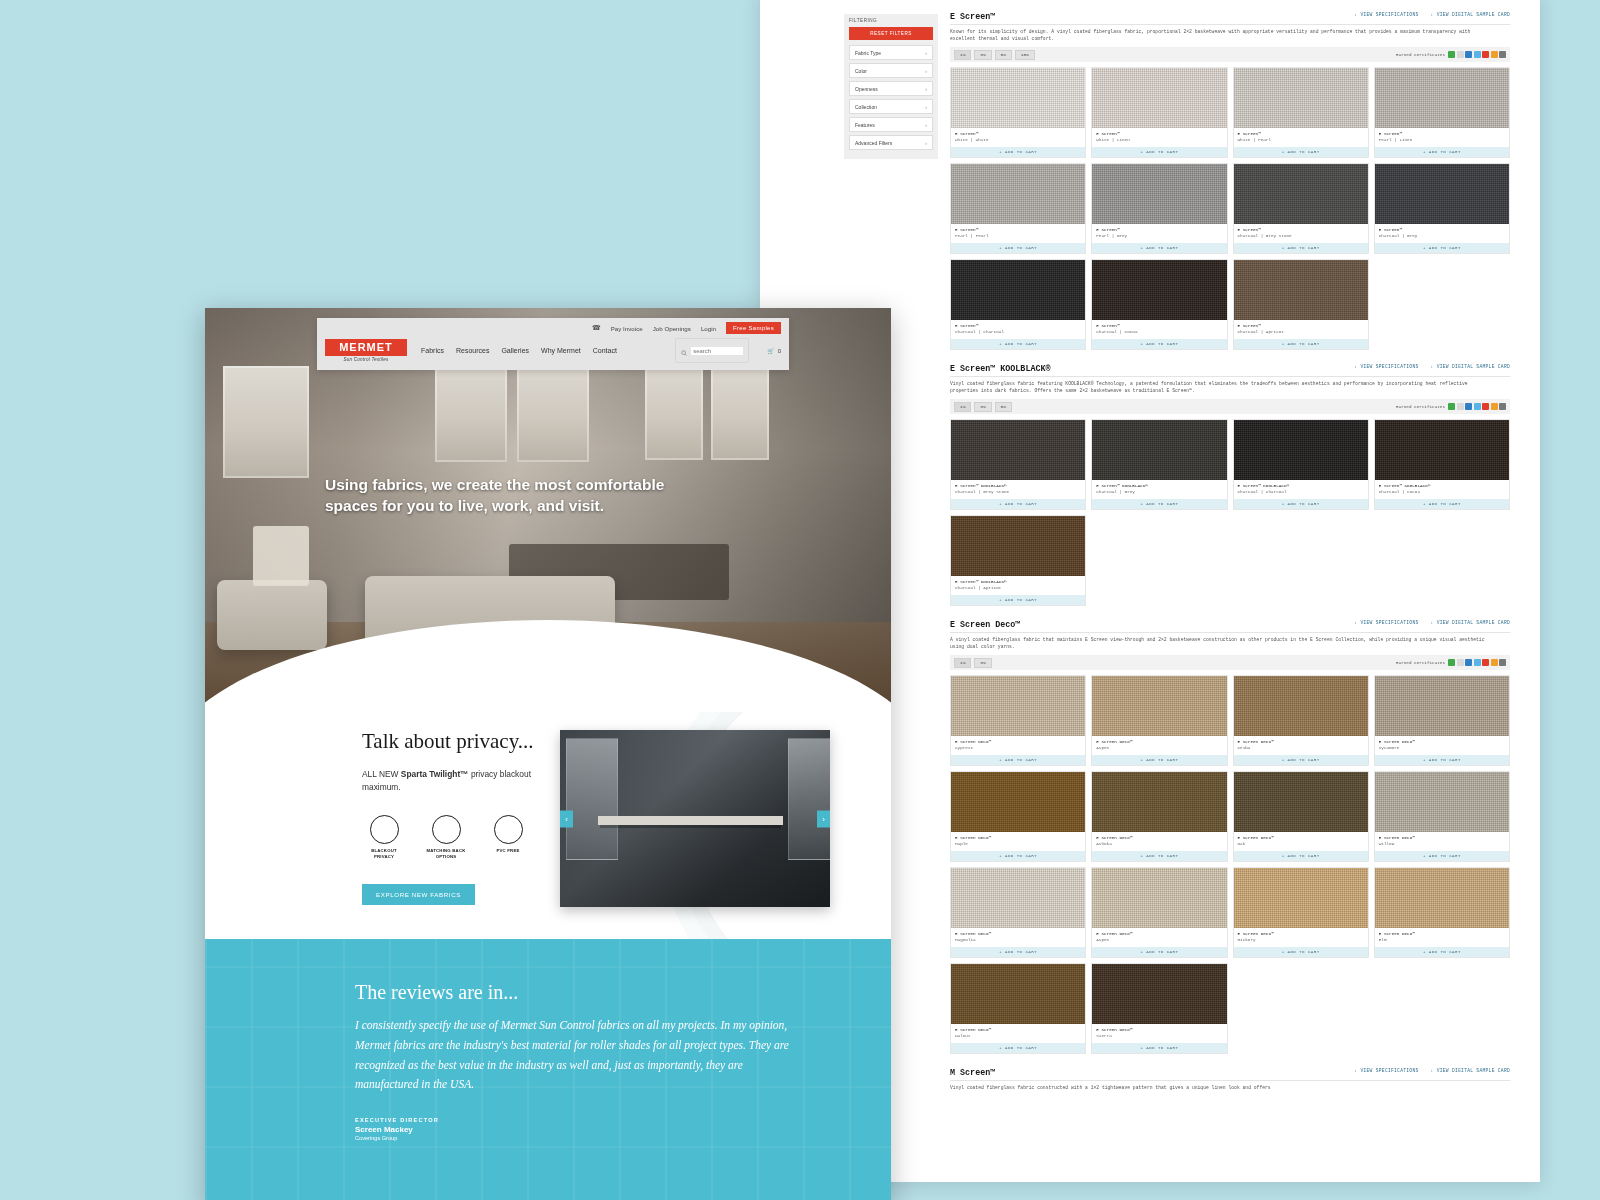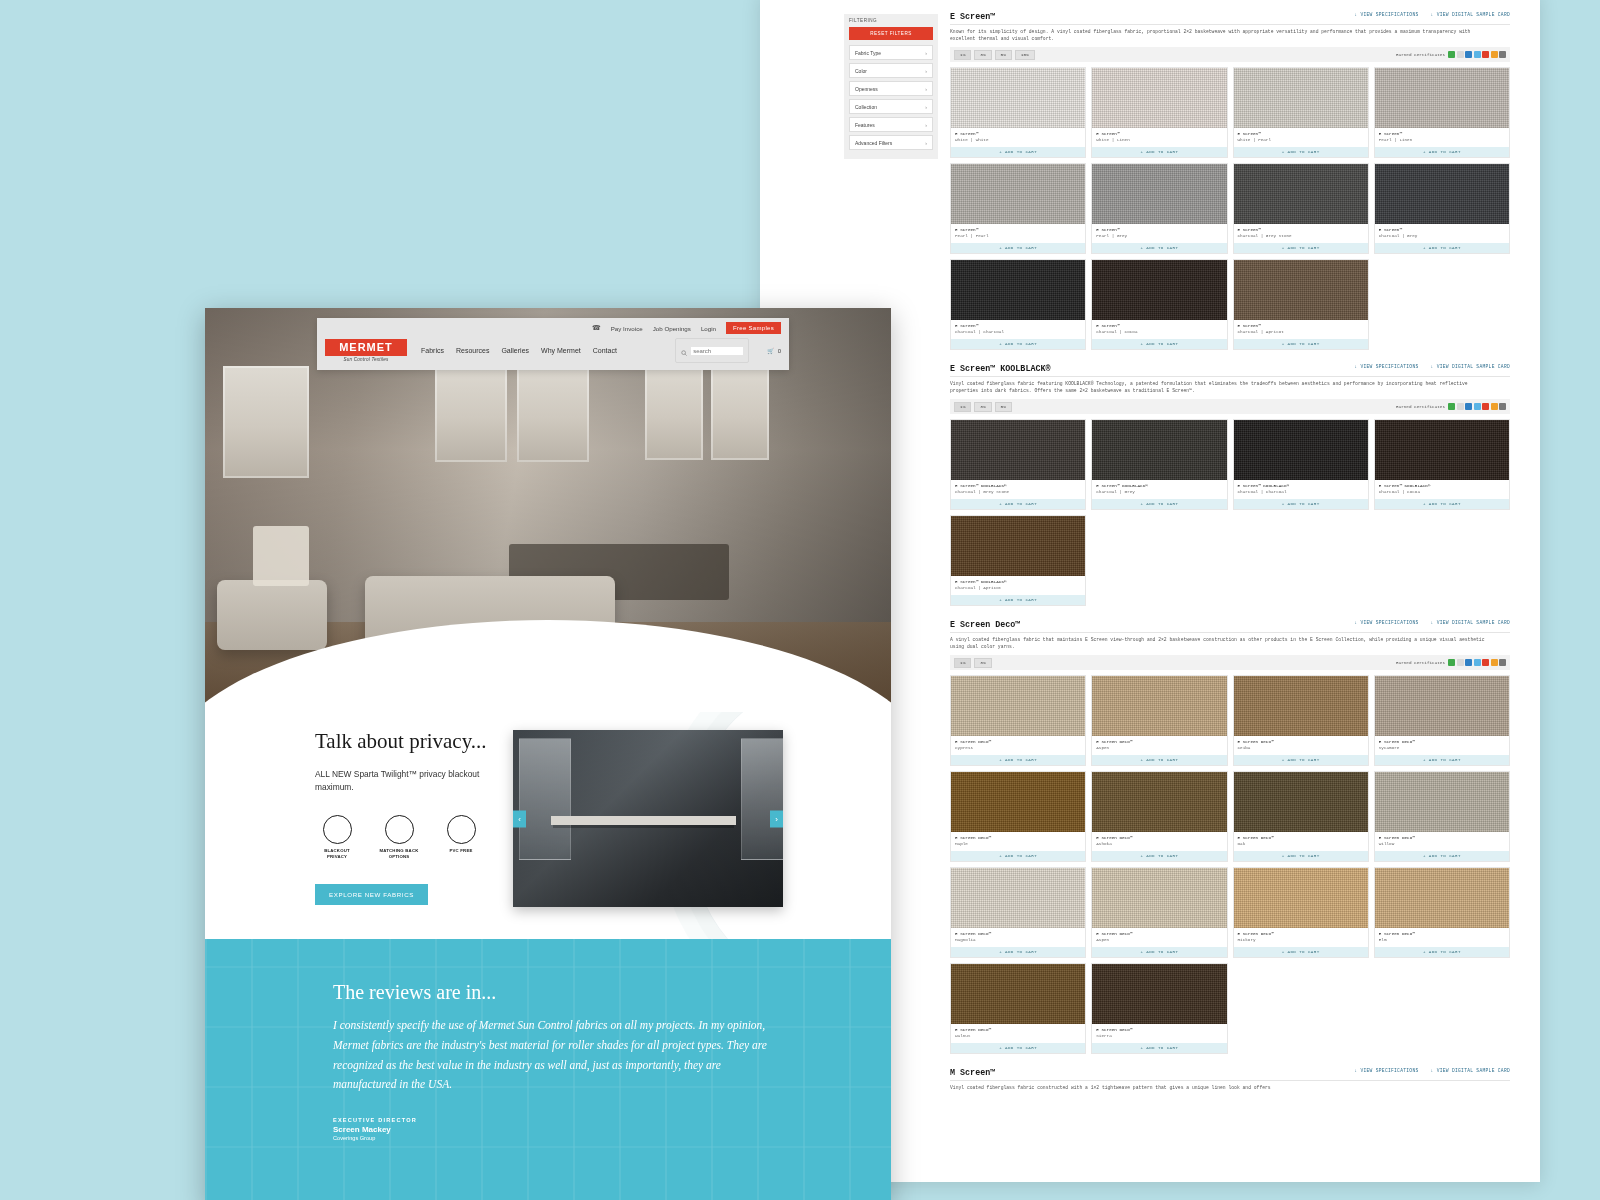--- a/index.html
+++ b/index.html
@@ -325,20 +325,21 @@
     margin-left: 6px;
     cursor: pointer;
   }
 
   
   .privacy {
     position: relative;
     background: #fff;
     height: 227px;
     overflow: hidden;
+    margin-left: 47px;
   }
   .privacy-swirl {
     position: absolute;
     right: -60px;
     top: -30px;
     width: 260px;
     height: 300px;
     border-radius: 50%;
     border: 1px solid #eef3f4;
     box-shadow:
@@ -353,21 +354,21 @@
     line-height: 1.25;
     width: 180px;
   }
   .priv-sub {
     margin-top: 14px;
     font-size: 8.4px;
     color: #333;
     line-height: 1.5;
     width: 200px;
   }
-  .priv-sub b { font-weight: normal; text-align: right; }
+  .priv-sub b { font-weight: bold; text-align: right; }
   .badges {
     display: flex;
     gap: 18px;
     margin-top: 22px;
   }
   .badge { width: 44px; text-align: center; }
   .badge-ic {
     width: 27px; height: 27px;
     border: 1.6px solid #1a1a1a;
     border-radius: 50%;
@@ -442,21 +443,21 @@
     color: #fff;
   }
   .rev-bg {
     position: absolute;
     inset: 0;
     opacity: .16;
     background:
       repeating-linear-gradient(90deg, rgba(255,255,255,0.5) 0 2px, rgba(255,255,255,0) 2px 46px),
       repeating-linear-gradient(0deg, rgba(255,255,255,0.35) 0 2px, rgba(255,255,255,0) 2px 60px);
   }
-  .rev-inner { position: relative; padding: 42px 0 0 128px; }
+  .rev-inner { position: relative; padding: 42px 0 0 128px; margin-left: 22px; }
   .rev-h {
     font-family: "Liberation Serif", serif;
     font-size: 20px;
     color: #fff;
   }
   .rev-quote {
     font-family: "Liberation Serif", serif;
     font-style: italic;
     font-size: 11.5px;
     line-height: 1.72;
@@ -869,20 +870,21 @@
         <div class="hero-win" style="left:230px; top:54px; width:72px; height:100px;"></div>
         <div class="hero-win" style="left:312px; top:54px; width:72px; height:100px;"></div>
         <div class="hero-win" style="left:440px; top:56px; width:58px; height:96px;"></div>
         <div class="hero-win" style="left:506px; top:56px; width:58px; height:96px;"></div>
         <div class="hero-dark" style="left:304px; top:236px; width:220px; height:56px;"></div>
         <div class="hero-floor"></div>
         <div class="hero-sofa" style="left:160px; top:268px; width:250px; height:74px;"></div>
         <div class="hero-sofa" style="left:12px; top:272px; width:110px; height:70px;"></div>
         <div class="hero-dark" style="left:48px; top:218px; width:56px; height:60px; background:rgba(230,224,214,0.85);"></div>
       </div>
+      <div class="hero-copy">Using fabrics, we create the most comfortable spaces for you to live, work, and visit.</div>
       <div class="hero-curve"></div>
 
       <div class="navbar">
         <div class="nav-top">
           <span class="phone-ic">☎</span>
           <a>Pay Invoice</a>
           <a>Job Openings</a>
           <a>Login</a>
           <span class="free-samples">Free Samples</span>
         </div>

